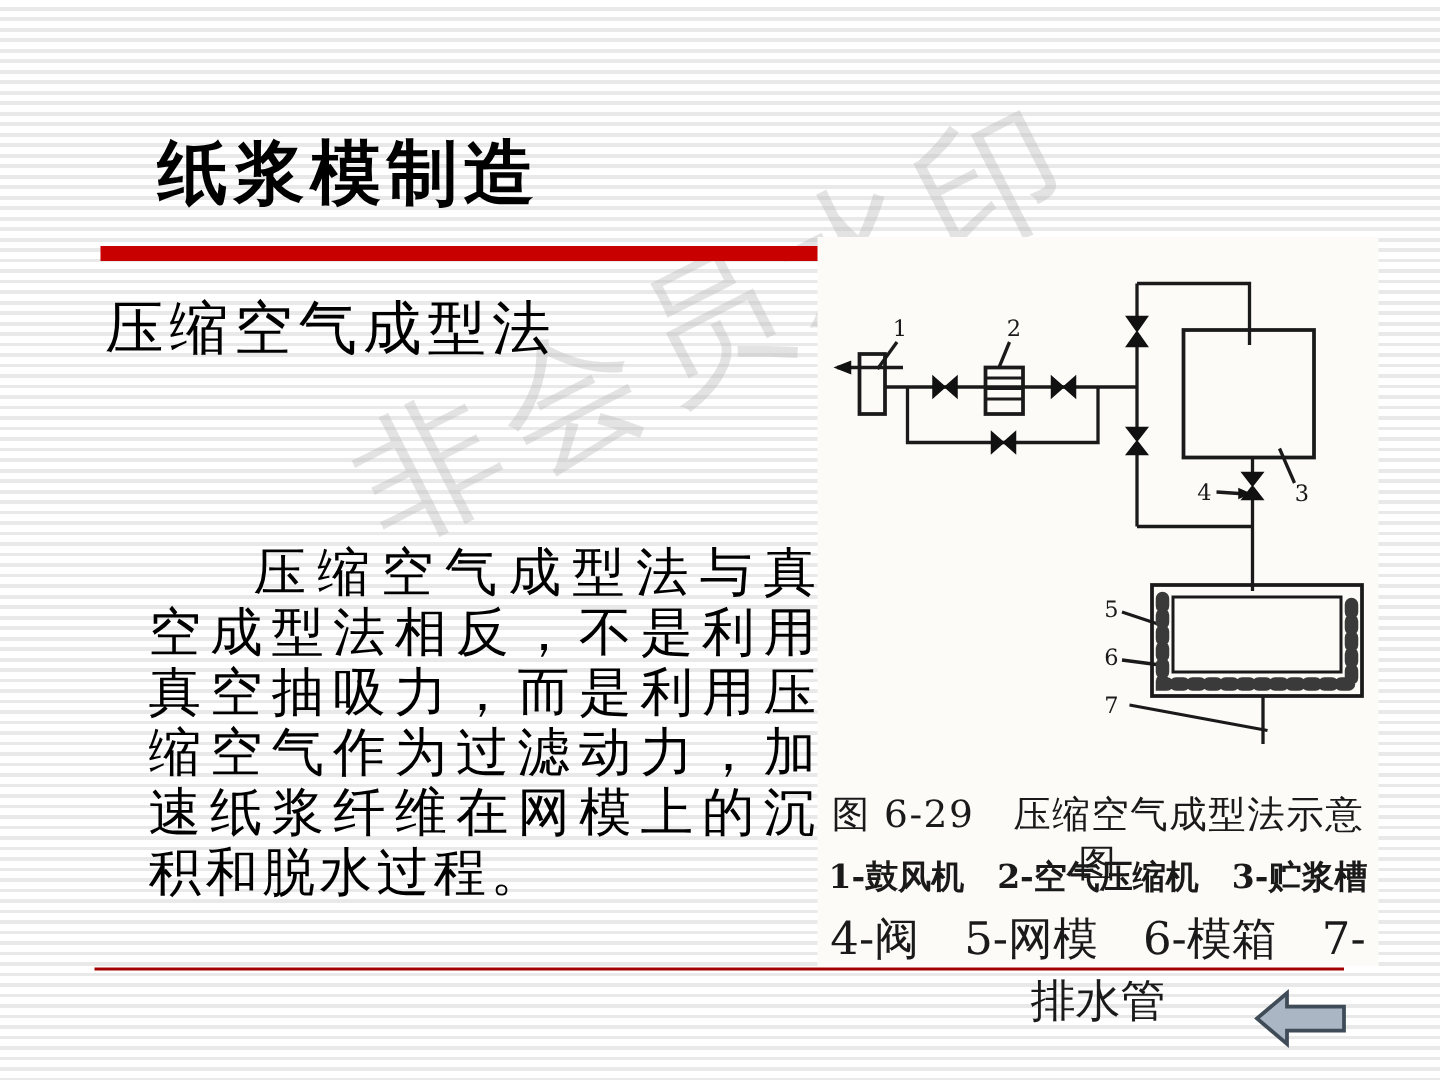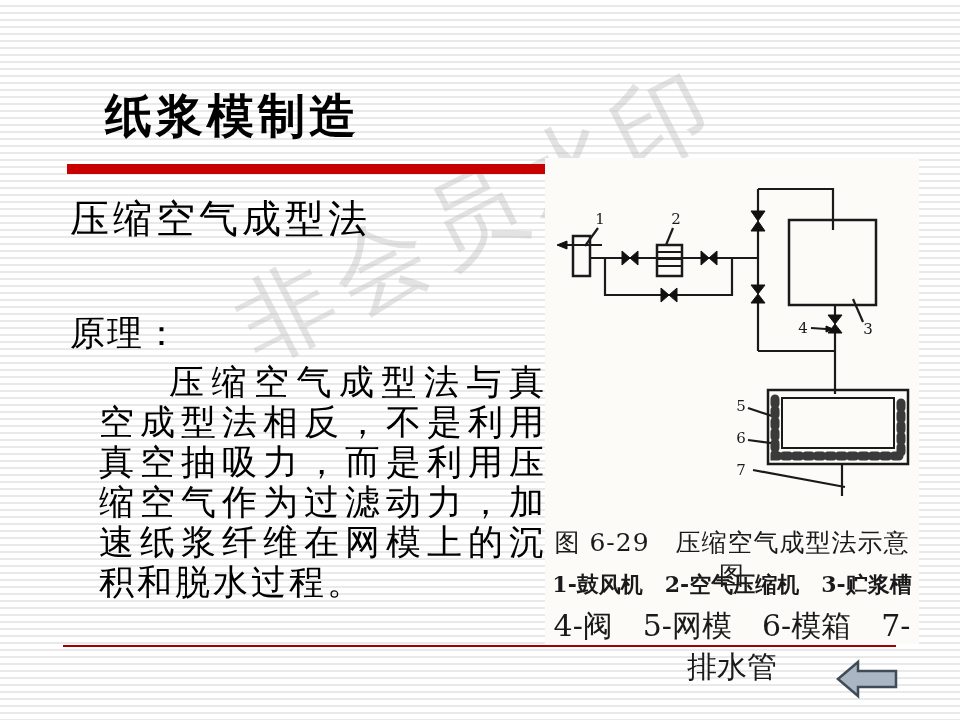--- a/index.html
+++ b/index.html
@@ -138,21 +138,20 @@
 <body>
 
 <div class="slide">
 
   <div class="watermark">非会员水印</div>
 
   <h1 class="page-title">纸浆模制造</h1>
   <div class="accent-bar"></div>
 
   <div class="subtitle">压缩空气成型法</div>
-  <div class="principle">原理：</div>
   <div class="paragraph">压缩空气成型法与真空成型法相反，不是利用真空抽吸力，而是利用压缩空气作为过滤动力，加速纸浆纤维在网模上的沉积和脱水过程。</div>
 
   <div class="figure-scan">
     <svg class="diagram-svg" width="374" height="362" viewBox="0 0 374 362">
       <g stroke="#1a1a1a" stroke-width="2.2" fill="none">
 
         <line x1="13" y1="87" x2="57" y2="87"></line>
 
         <line x1="45" y1="100" x2="213" y2="100"></line>
 

